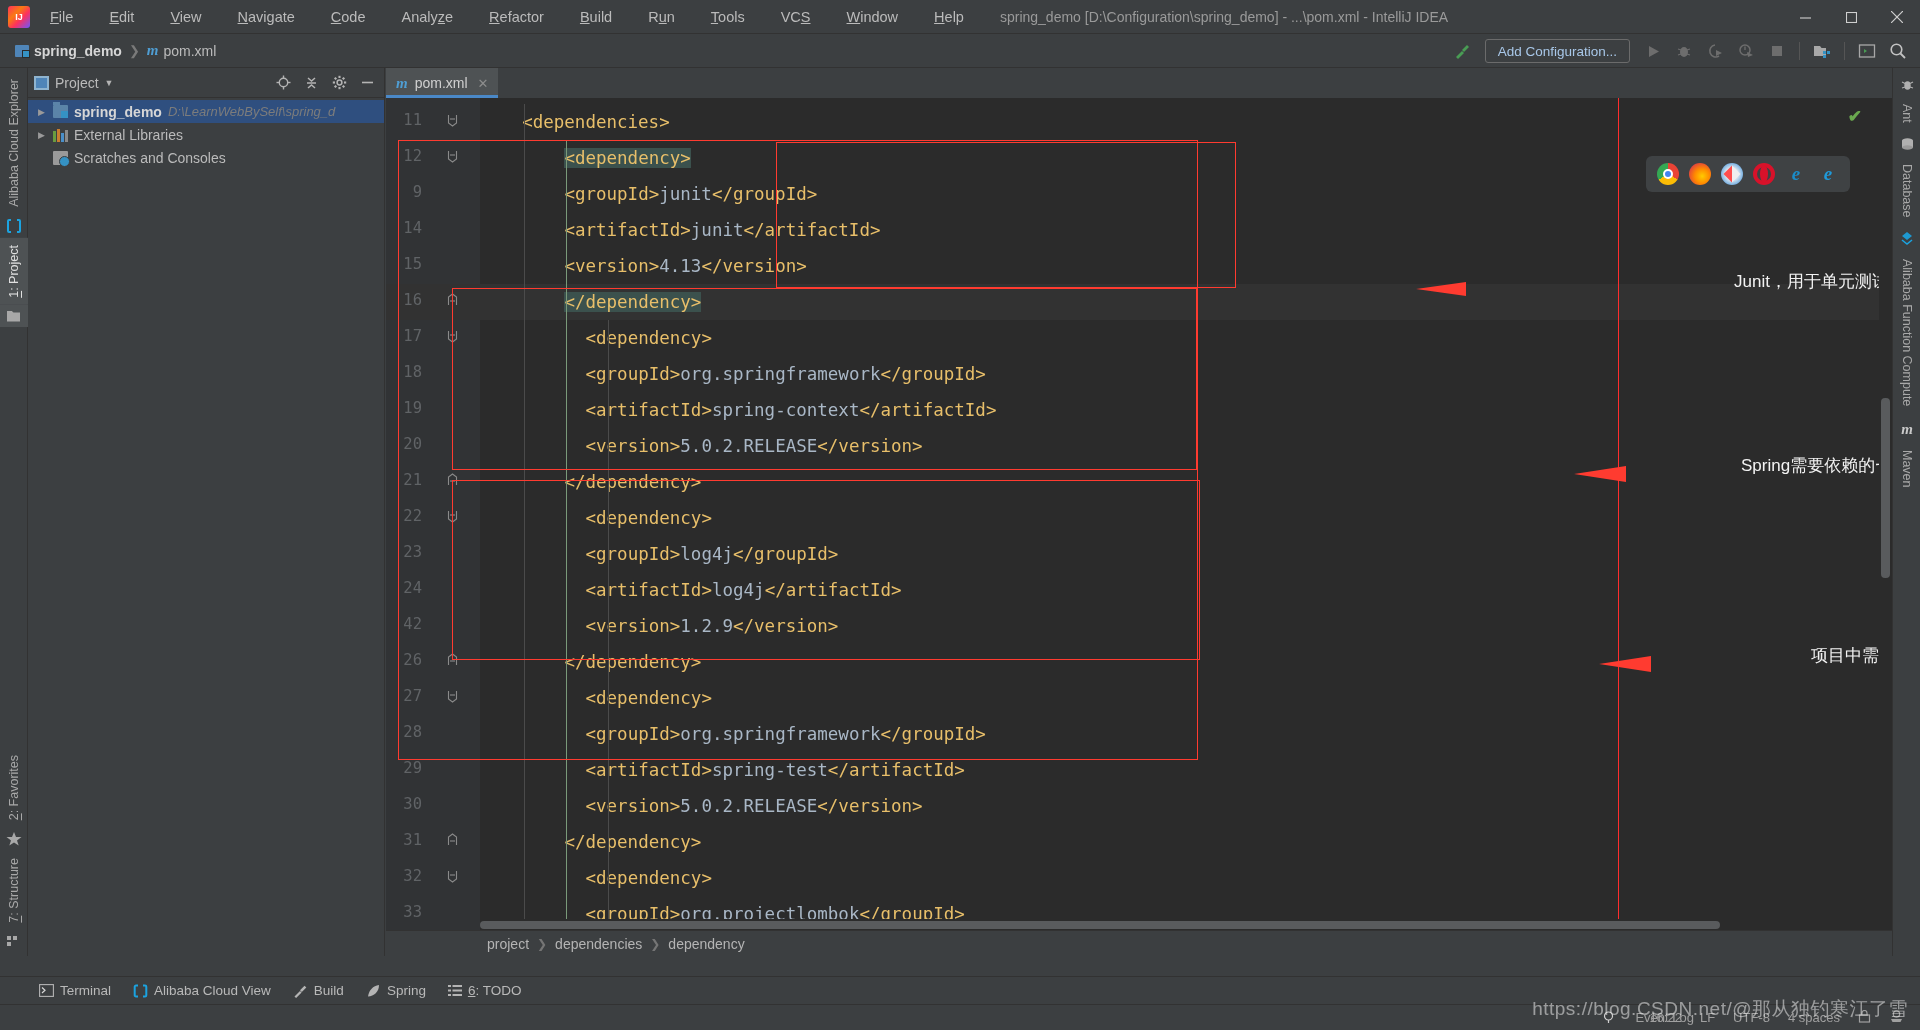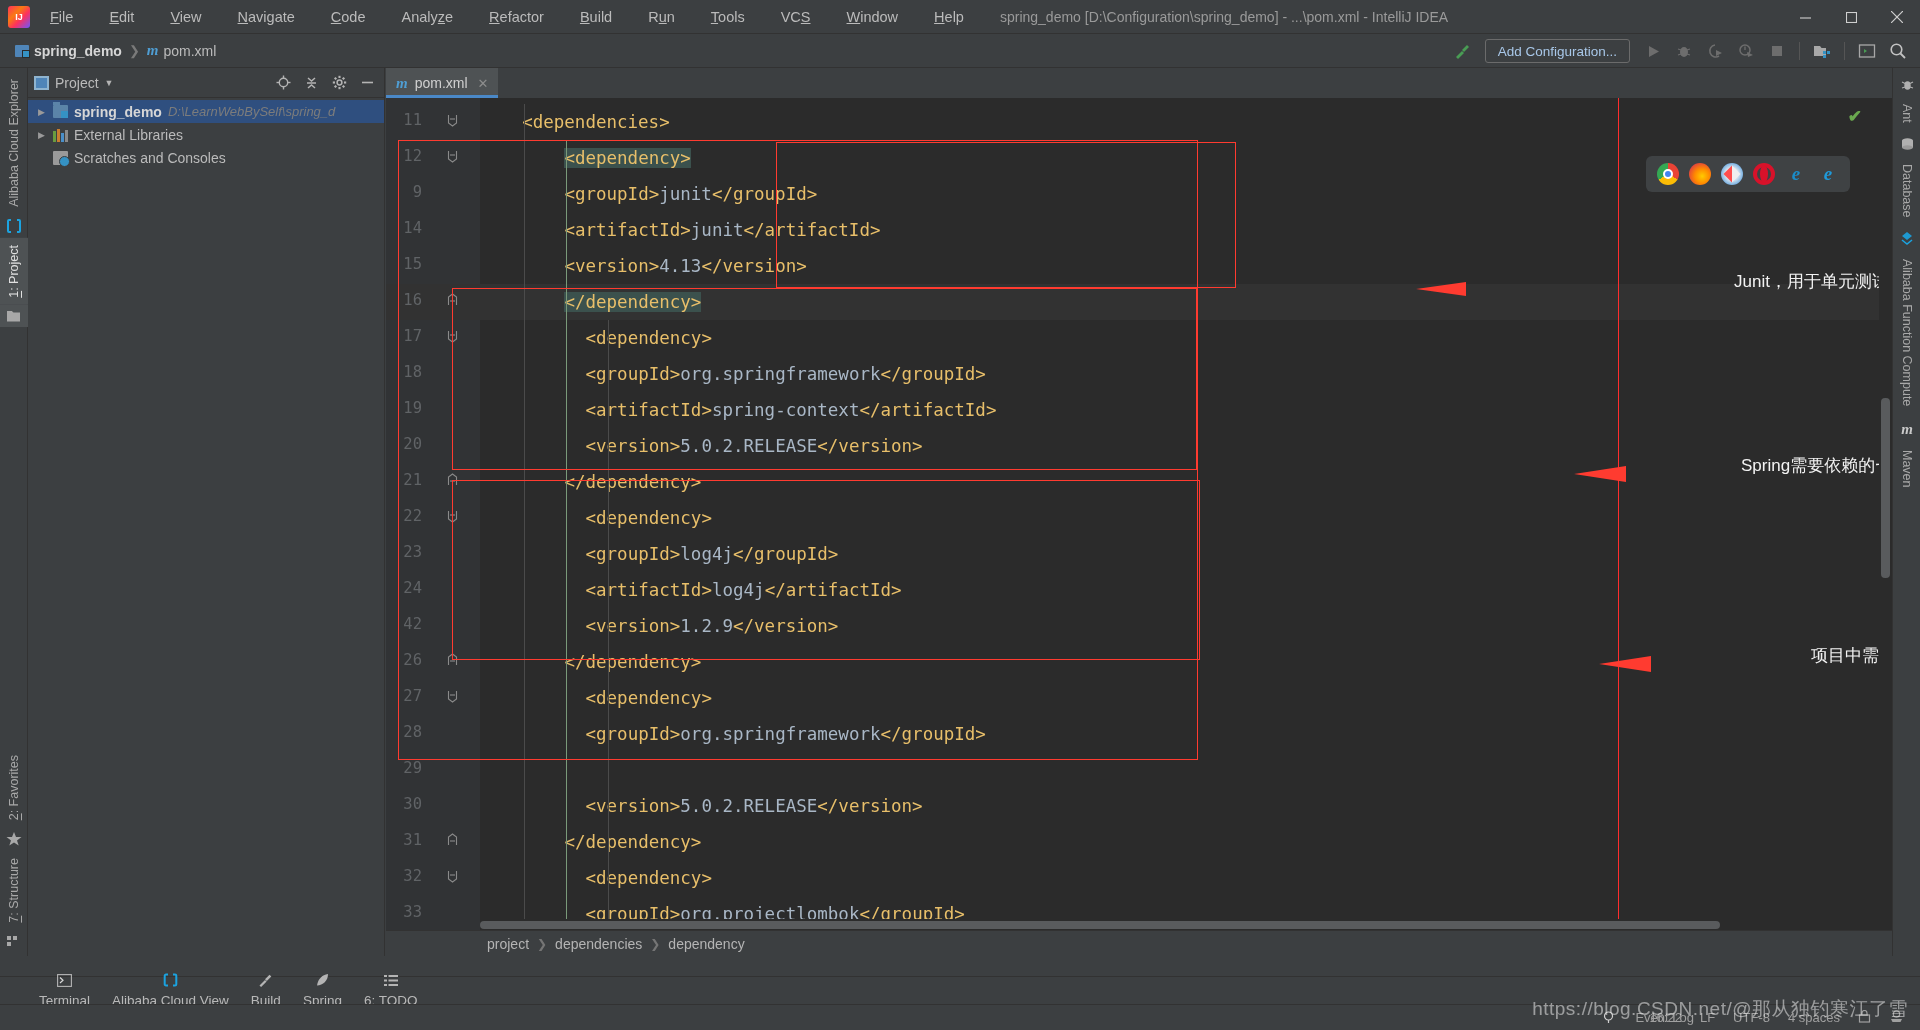--- a/index.html
+++ b/index.html
@@ -229,21 +229,21 @@
   .bcbar .sep { color: #757575; font-size: 12px; padding: 0 3px; }
 
   
   .botstripe {
     position: absolute; left: 0; bottom: 26px; width: 1920px; height: 28px;
     background: #3c3f41; display: flex; align-items: center; gap: 4px;
     padding-left: 30px; border-top: 1px solid #323232;
   }
   .btab {
     display: flex; align-items: center; gap: 6px; padding: 3px 9px;
-    font-size: 13.5px; color: #b9b9b9; border-radius: 3px; flex-direction: column;
+    font-size: 13.5px; color: #b9b9b9; border-radius: 3px;
   }
   .btab u { text-decoration: underline; }
 
   
   .statusbar {
     position: absolute; left: 0; bottom: 0; width: 1920px; height: 26px;
     background: #3c3f41; display: flex; align-items: center;
     padding: 0 10px; border-top: 1px solid #323232;
   }
   .st-item { font-size: 13px; color: #a0a0a0; padding: 0 8px; }
@@ -622,20 +622,21 @@
           <div class="cline" style="top: 294px; left: 105.5px;"><span class="tg">&lt;artifactId&gt;</span><span class="tx">spring-context</span><span class="tg">&lt;/artifactId&gt;</span></div>
           <div class="cline" style="top: 330px; left: 105.5px;"><span class="tg">&lt;version&gt;</span><span class="tx">5.0.2.RELEASE</span><span class="tg">&lt;/version&gt;</span></div>
           <div class="cline" style="top: 366px; left: 84.4px;"><span class="tg">&lt;/dependency&gt;</span></div>
           <div class="cline" style="top: 402px; left: 105.5px;"><span class="tg">&lt;dependency&gt;</span></div>
           <div class="cline" style="top: 438px; left: 105.5px;"><span class="tg">&lt;groupId&gt;</span><span class="tx">log4j</span><span class="tg">&lt;/groupId&gt;</span></div>
           <div class="cline" style="top: 474px; left: 105.5px;"><span class="tg">&lt;artifactId&gt;</span><span class="tx">log4j</span><span class="tg">&lt;/artifactId&gt;</span></div>
           <div class="cline" style="top: 510px; left: 105.5px;"><span class="tg">&lt;version&gt;</span><span class="tx">1.2.9</span><span class="tg">&lt;/version&gt;</span></div>
           <div class="cline" style="top: 546px; left: 84.4px;"><span class="tg">&lt;/dependency&gt;</span></div>
           <div class="cline" style="top: 582px; left: 105.5px;"><span class="tg">&lt;dependency&gt;</span></div>
           <div class="cline" style="top: 618px; left: 105.5px;"><span class="tg">&lt;groupId&gt;</span><span class="tx">org.springframework</span><span class="tg">&lt;/groupId&gt;</span></div>
+          <div class="cline" style="top: 654px; left: 105.5px;"><span class="tg">&lt;artifactId&gt;</span><span class="tx">spring-test</span><span class="tg">&lt;/artifactId&gt;</span></div>
           <div class="cline" style="top: 690px; left: 105.5px;"><span class="tg">&lt;version&gt;</span><span class="tx">5.0.2.RELEASE</span><span class="tg">&lt;/version&gt;</span></div>
           <div class="cline" style="top: 726px; left: 84.4px;"><span class="tg">&lt;/dependency&gt;</span></div>
           <div class="cline" style="top: 762px; left: 105.5px;"><span class="tg">&lt;dependency&gt;</span></div>
           <div class="cline" style="top: 798px; left: 105.5px;"><span class="tg">&lt;groupId&gt;</span><span class="tx">org.projectlombok</span><span class="tg">&lt;/groupId&gt;</span></div>
           <div class="indent-guide" style="left: 44px; top: 6px; height: 830px;"></div>
           <div class="indent-guide act" style="left: 86px; top: 42px; height: 790px;"></div>
           <div class="indent-guide" style="left: 128px; top: 222px; height: 360px;"></div>
           <div class="indent-guide" style="left: 128px; top: 402px; height: 180px;"></div>
           <div class="indent-guide" style="left: 128px; top: 582px; height: 180px;"></div>
           <div class="indent-guide" style="left: 128px; top: 690px; height: 180px;"></div>

